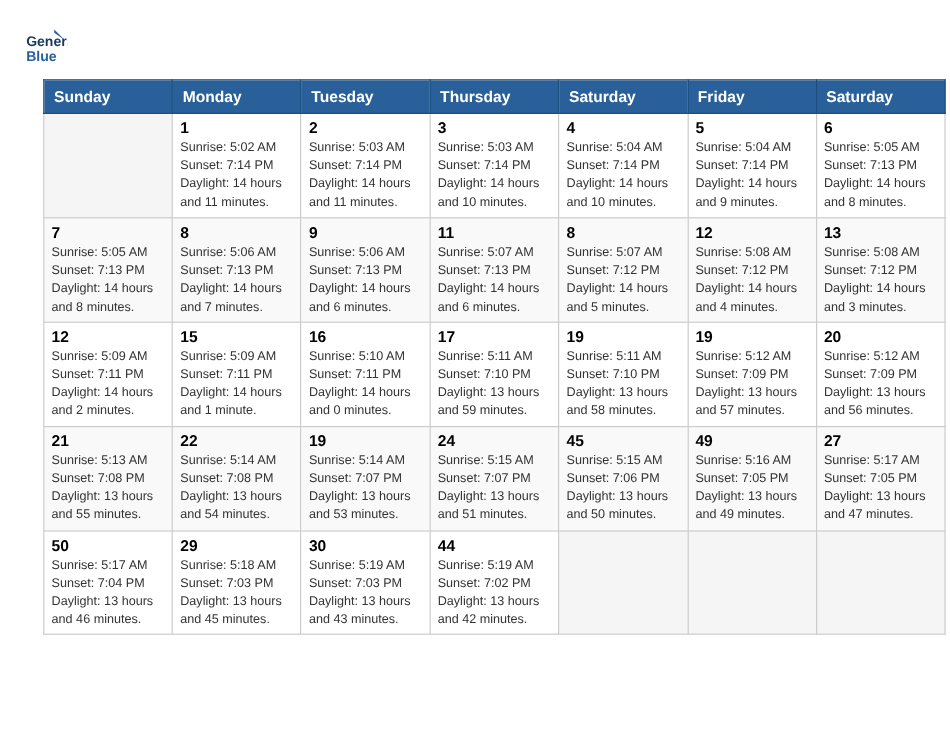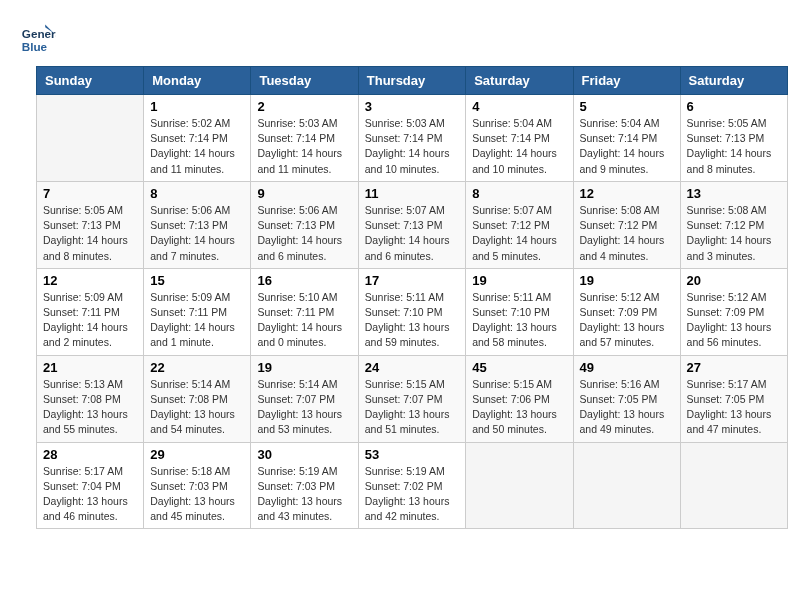--- a/index.html
+++ b/index.html
@@ -226,33 +226,33 @@
           <span class="day-number">49</span>
           <div class="day-info">Sunrise: 5:16 AM<br>Sunset: 7:05 PM<br>Daylight: 13 hours and 49 minutes.</div>
         </td>
         <td>
           <span class="day-number">27</span>
           <div class="day-info">Sunrise: 5:17 AM<br>Sunset: 7:05 PM<br>Daylight: 13 hours and 47 minutes.</div>
         </td>
       </tr>
       <tr>
         <td>
-          <span class="day-number">28</span>
+          <span class="day-number">50</span>
           <div class="day-info">Sunrise: 5:17 AM<br>Sunset: 7:04 PM<br>Daylight: 13 hours and 46 minutes.</div>
         </td>
         <td>
           <span class="day-number">29</span>
           <div class="day-info">Sunrise: 5:18 AM<br>Sunset: 7:03 PM<br>Daylight: 13 hours and 45 minutes.</div>
         </td>
         <td>
           <span class="day-number">30</span>
           <div class="day-info">Sunrise: 5:19 AM<br>Sunset: 7:03 PM<br>Daylight: 13 hours and 43 minutes.</div>
         </td>
         <td>
-          <span class="day-number">53</span>
+          <span class="day-number">44</span>
           <div class="day-info">Sunrise: 5:19 AM<br>Sunset: 7:02 PM<br>Daylight: 13 hours and 42 minutes.</div>
         </td>
         <td class="empty-cell"></td>
         <td class="empty-cell"></td>
         <td class="empty-cell"></td>
       </tr>
     </tbody>
 </table>
 
 </body></html>

